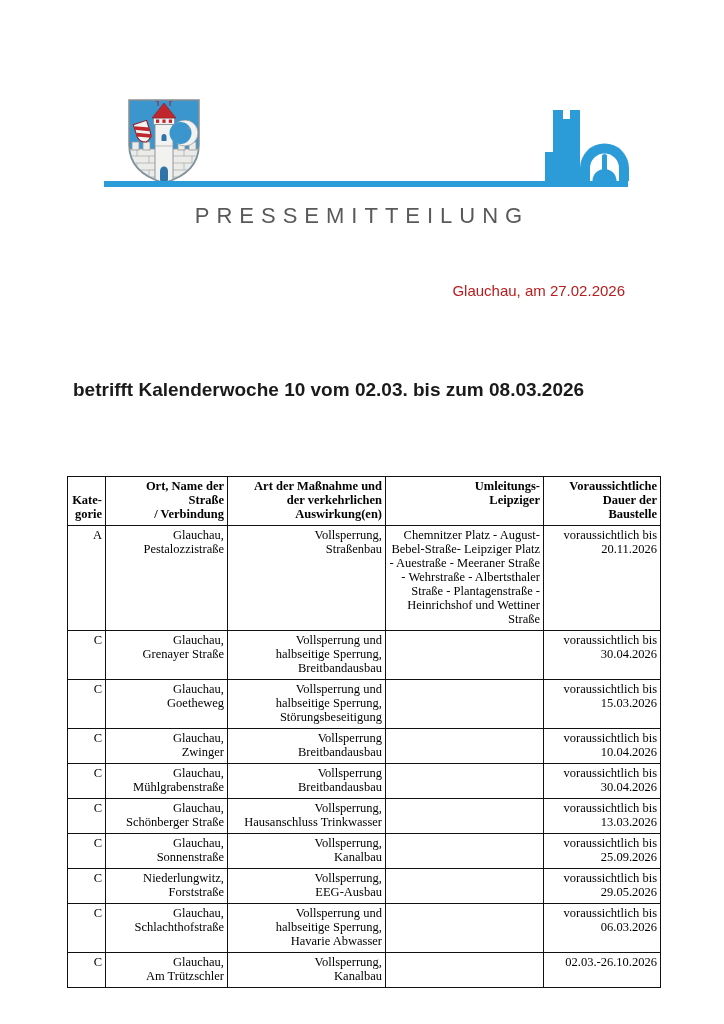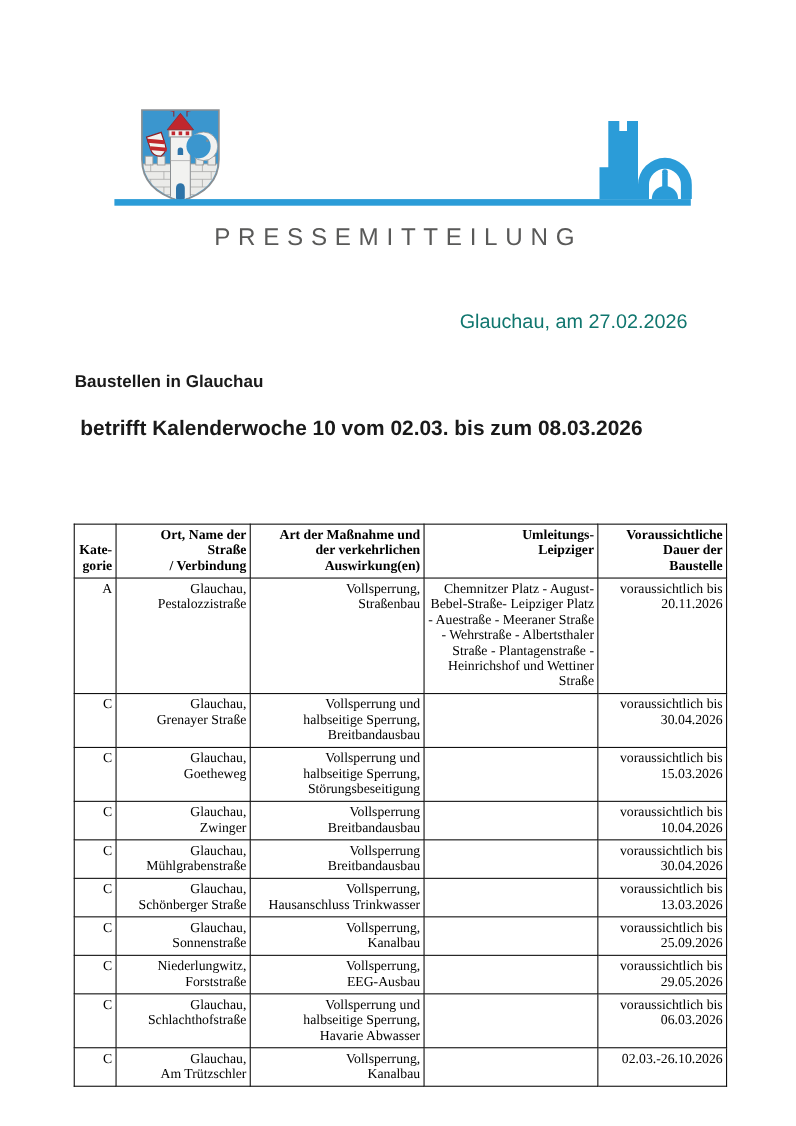--- a/index.html
+++ b/index.html
@@ -22,21 +22,21 @@
   .org-line2 { font-size:28px; font-weight:bold; letter-spacing:0.5px; margin-top:0px; }
   .logo-icon { position:absolute; left:537px; top:110px; width:92px; height:71px; }
   .rule { position:absolute; left:104px; top:181px; width:524px; height:6px; }
   .doc-type {
     position:absolute; left:0; top:203px; width:724px;
     text-align:center; font-size:22px; letter-spacing:7px;
     color:#595958; font-weight:normal;
   }
   .dateline {
     position:absolute; top:282px; right:99px;
-    font-size:18px; color:#0f766e;
+    font-size:15px; color:#b91c1c;
   }
   .title {
     position:absolute; left:68px; top:339px;
     font-size:15.5px; font-weight:bold;
   }
   .subtitle {
     position:absolute; left:73px; top:379px;
     font-size:19px; font-weight:bold;
   }
   .table-wrap { position:absolute; left:67px; top:476px; }
@@ -112,21 +112,20 @@
       <circle cx="67.5" cy="46.5" r="2.6"></circle>
     </g>
   </svg>
 
   <div class="rule" style="background: rgb(43, 156, 216);"></div>
 
   <div class="doc-type">PRESSEMITTEILUNG</div>
 
   <div class="dateline">Glauchau, am 27.02.2026</div>
 
-  <div class="title">Baustellen in Glauchau</div>
   <div class="subtitle">betrifft Kalenderwoche 10 vom 02.03. bis zum 08.03.2026</div>
 
   <div class="table-wrap">
     <table class="baustellen">
       <colgroup>
         <col style="width:38px">
           <col style="width:122px">
           <col style="width:158px">
           <col style="width:158px">
           <col style="width:117px">

